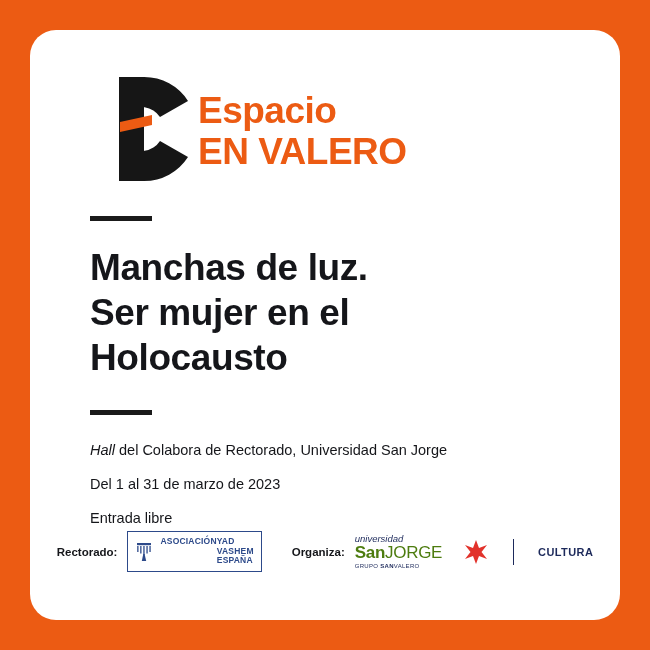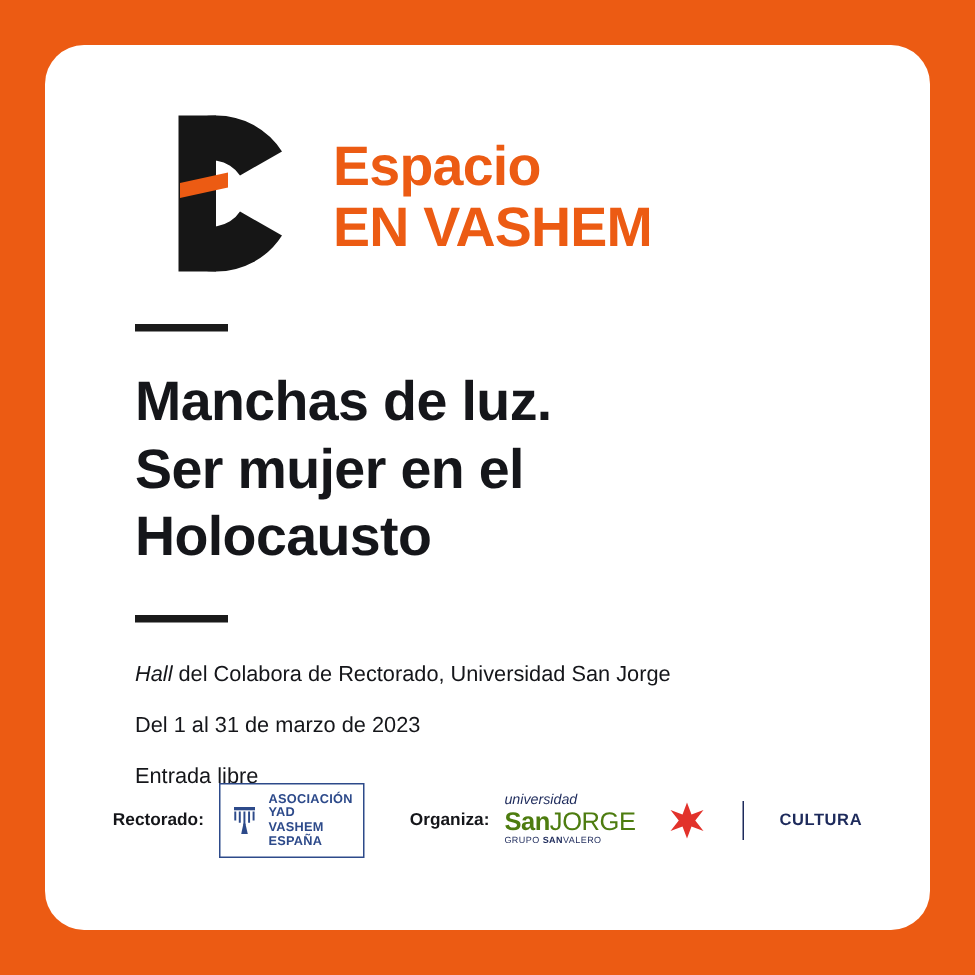--- a/index.html
+++ b/index.html
@@ -30,21 +30,20 @@
     right: 0;
     bottom: 0;
     padding: 38px 60px 0 60px;
     box-sizing: border-box;
   }
 
   
   .brand {
     display: flex;
     align-items: center;
-    gap: 24px;
     height: 122px;
   }
   .logo-c {
     position: relative;
     width: 108px;
     height: 108px;
     flex: 0 0 108px;
   }
   .logo-c svg { display: block; }
 
@@ -123,21 +122,21 @@
     border: 1px solid #2d4a8a;
     padding: 5px 7px 5px 6px;
     display: flex;
     align-items: center;
     gap: 6px;
     background: #fff;
   }
   .yv-mark svg { display: block; }
   .yv-text {
     display: flex;
-    flex-direction: column;
+    flex-direction: row;
     line-height: 1.12;
     justify-content: flex-end;
   }
   .yv-text span {
     font-size: 8.5px;
     color: #2d4a8a;
     font-weight: bold;
     letter-spacing: 0.2px;
   }
 
@@ -196,21 +195,21 @@
         <svg width="108" height="108" viewBox="0 0 108 108" aria-hidden="true">
           <path d="M54 2 A52 52 0 1 0 54 106 A52 52 0 0 0 98 82 L70 66 A22 22 0 1 1 70 42 L98 26 A52 52 0 0 0 54 2 Z" fill="#161616"></path>
           <rect x="0" y="0" width="36" height="108" fill="#ffffff"></rect>
           <path d="M28 2 h26 v104 h-26 z" fill="#161616"></path>
           <polygon points="30,47 62,40 62,50 30,57" fill="#ec5b13"></polygon>
           <rect x="0" y="0" width="29" height="108" fill="#ffffff"></rect>
         </svg>
       </div>
       <div class="brand-text">
         <div class="brand-line">Espacio</div>
-        <div class="brand-line">EN VASHEM</div>
+        <div class="brand-line">EN VALERO</div>
       </div>
     </div>
 
     <div class="rule"></div>
 
     <div class="title">
       <div>Manchas de luz.</div>
       <div>Ser mujer en el</div>
       <div>Holocausto</div>
     </div>

